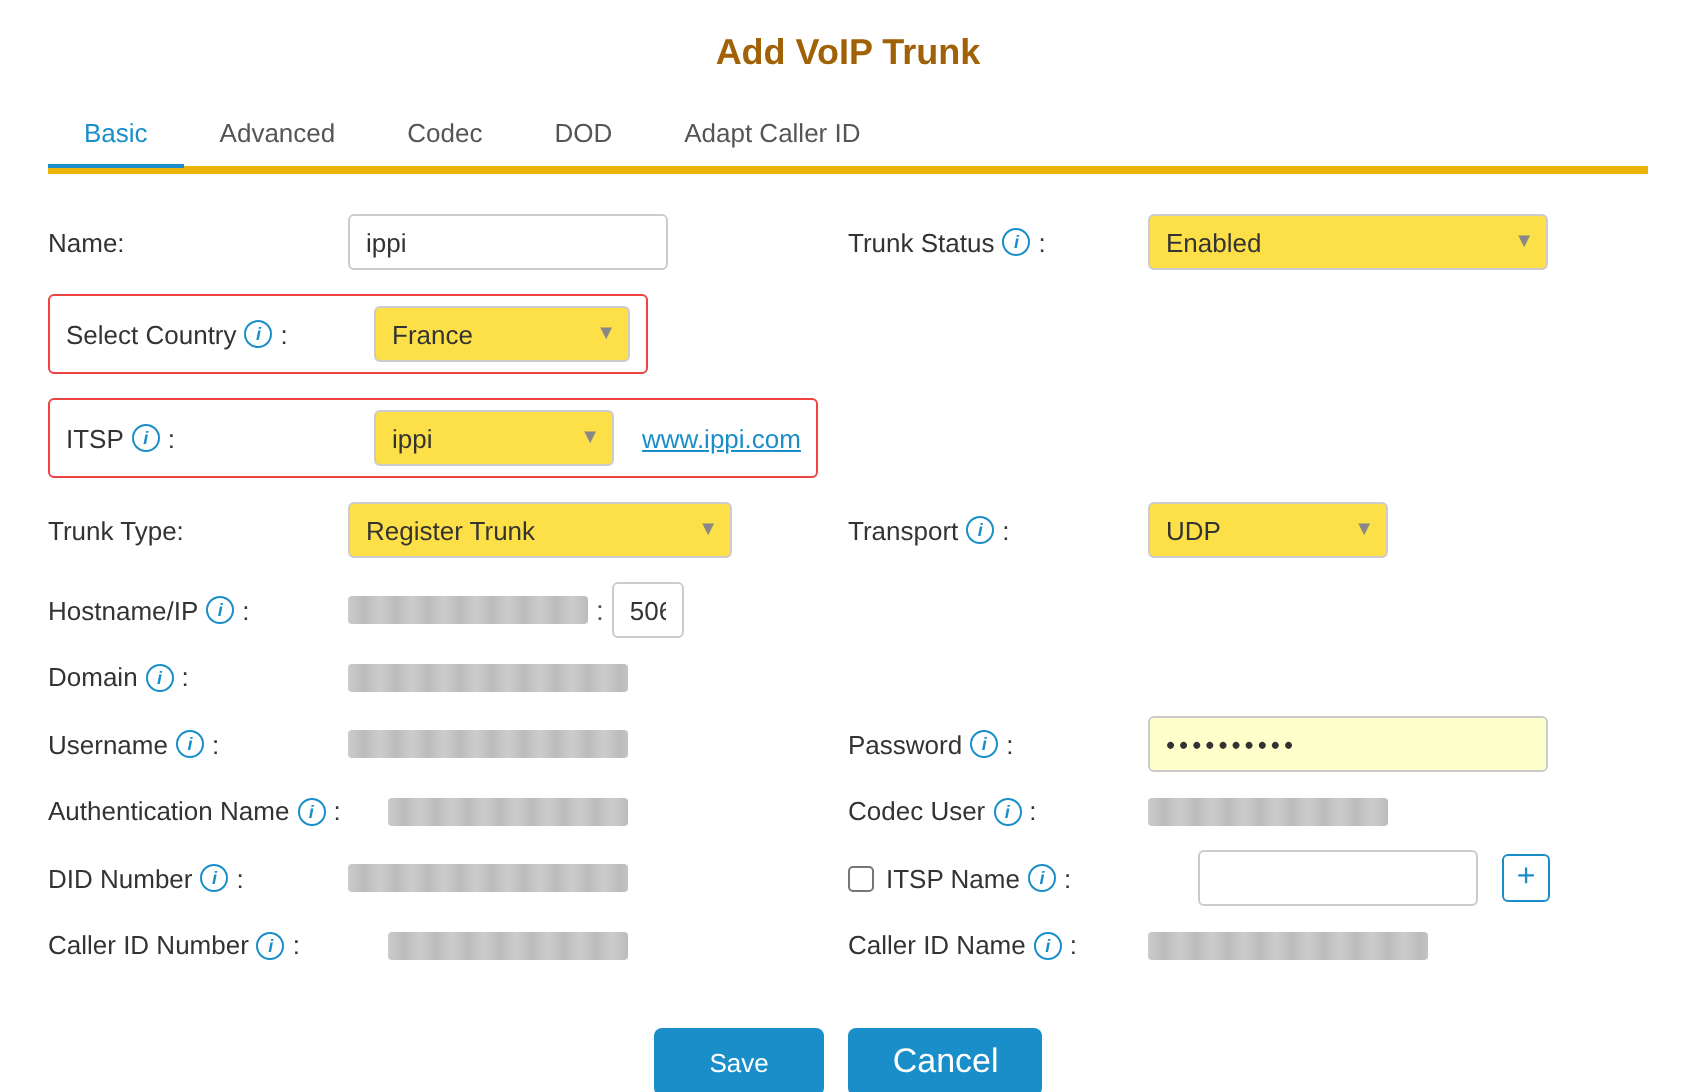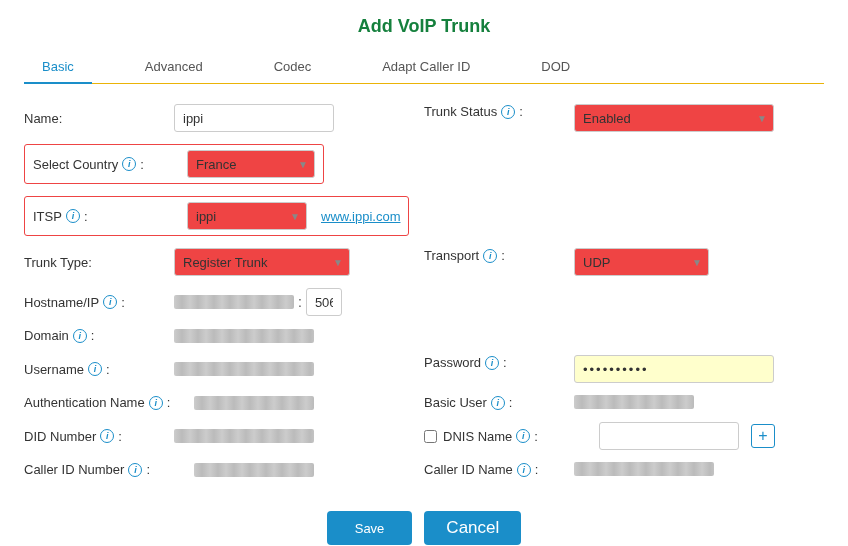--- a/index.html
+++ b/index.html
@@ -11,28 +11,27 @@
       width: 848px;
       min-height: 546px;
     }
     .page-wrapper {
       padding: 16px 24px;
     }
     .page-title {
       text-align: center;
       font-size: 18px;
       font-weight: bold;
-      color: #15803d;
+      color: #a16207;
       margin-bottom: 14px;
     }
     .tabs {
       display: flex;
-      border-bottom: 1px solid #eab308;
+      border-bottom: 4px solid #eab308;
       margin-bottom: 16px;
-      gap: 35px;
     }
     .tab {
       padding: 8px 18px;
       cursor: pointer;
       color: #555;
       font-size: 13px;
       border-bottom: 2px solid transparent;
       margin-bottom: -1px;
     }
     .tab.active {
@@ -48,21 +47,21 @@
       margin-bottom: 12px;
     }
     .form-col-left {
       flex: 1;
       display: flex;
       align-items: center;
     }
     .form-col-right {
       flex: 1;
       display: flex;
-      align-items: flex-start;
+      align-items: center;
     }
     .field-label {
       min-width: 150px;
       color: #333;
       font-size: 13px;
       display: flex;
       align-items: center;
       gap: 4px;
     }
     .field-label.wide {
@@ -107,26 +106,26 @@
       display: inline-block;
     }
     .form-select {
       height: 28px;
       border: 1px solid #ccc;
       border-radius: 3px;
       padding: 0 24px 0 8px;
       font-size: 13px;
       color: #333;
       appearance: none;
-      background: #ef4444;
+      background: #fde047;
       outline: none;
       cursor: pointer;
     }
     .form-select.short {
-      width: 176px;
+      width: 192px;
     }
     .form-select.medium {
       width: 200px;
     }
     .select-arrow {
       position: absolute;
       right: 7px;
       top: 50%;
       transform: translateY(-50%);
       pointer-events: none;
@@ -210,22 +209,22 @@
 </head>
 <body>
 
 <div class="page-wrapper">
   <div class="page-title">Add VoIP Trunk</div>
 
   <div class="tabs">
     <div class="tab active">Basic</div>
     <div class="tab">Advanced</div>
     <div class="tab">Codec</div>
+    <div class="tab">DOD</div>
     <div class="tab">Adapt Caller ID</div>
-    <div class="tab">DOD</div>
   </div>
 
   <div class="form-section">
 
     <div class="form-row">
       <div class="form-col-left">
         <span class="field-label">Name:</span>
         <input class="form-input short" type="text" value="ippi" style="">
       </div>
       <div class="form-col-right">
@@ -293,21 +292,21 @@
           </select>
           <span class="select-arrow">▼</span>
         </div>
       </div>
       <div class="form-col-right">
         <span class="field-label">
           <span>Transport</span>
           <span class="info-icon">i</span>:
         </span>
         <div class="select-wrapper">
-          <select class="form-select" style="width:135px;">
+          <select class="form-select" style="width:120px;">
             <option>UDP</option>
             <option>TCP</option>
             <option>TLS</option>
           </select>
           <span class="select-arrow">▼</span>
         </div>
       </div>
     </div>
 
     <div class="form-row">
@@ -354,41 +353,41 @@
     <div class="form-row">
       <div class="form-col-left">
         <span class="field-label wide">
           <span>Authentication Name</span>
           <span class="info-icon">i</span>:
         </span>
         <span class="blurred-bar" style="width:120px;"></span>
       </div>
       <div class="form-col-right">
         <span class="field-label">
-          <span>Basic User</span>
+          <span>Codec User</span>
           <span class="info-icon">i</span>:
         </span>
         <span class="blurred-bar" style="width:120px;"></span>
       </div>
     </div>
 
     <div class="form-row">
       <div class="form-col-left">
         <span class="field-label">
           <span>DID Number</span>
           <span class="info-icon">i</span>:
         </span>
         <span class="blurred-bar" style="width:140px;"></span>
       </div>
       <div class="form-col-right" style="display:flex;align-items:center;gap:6px;">
         <div class="checkbox-wrap">
           <input type="checkbox" style="">
         </div>
         <span class="field-label">
-          <span>DNIS Name</span>
+          <span>ITSP Name</span>
           <span class="info-icon">i</span>:
         </span>
         <input class="form-input" style="width: 140px;" type="text">
         <div class="plus-btn">+</div>
       </div>
     </div>
 
     <div class="form-row">
       <div class="form-col-left">
         <span class="field-label wide">

